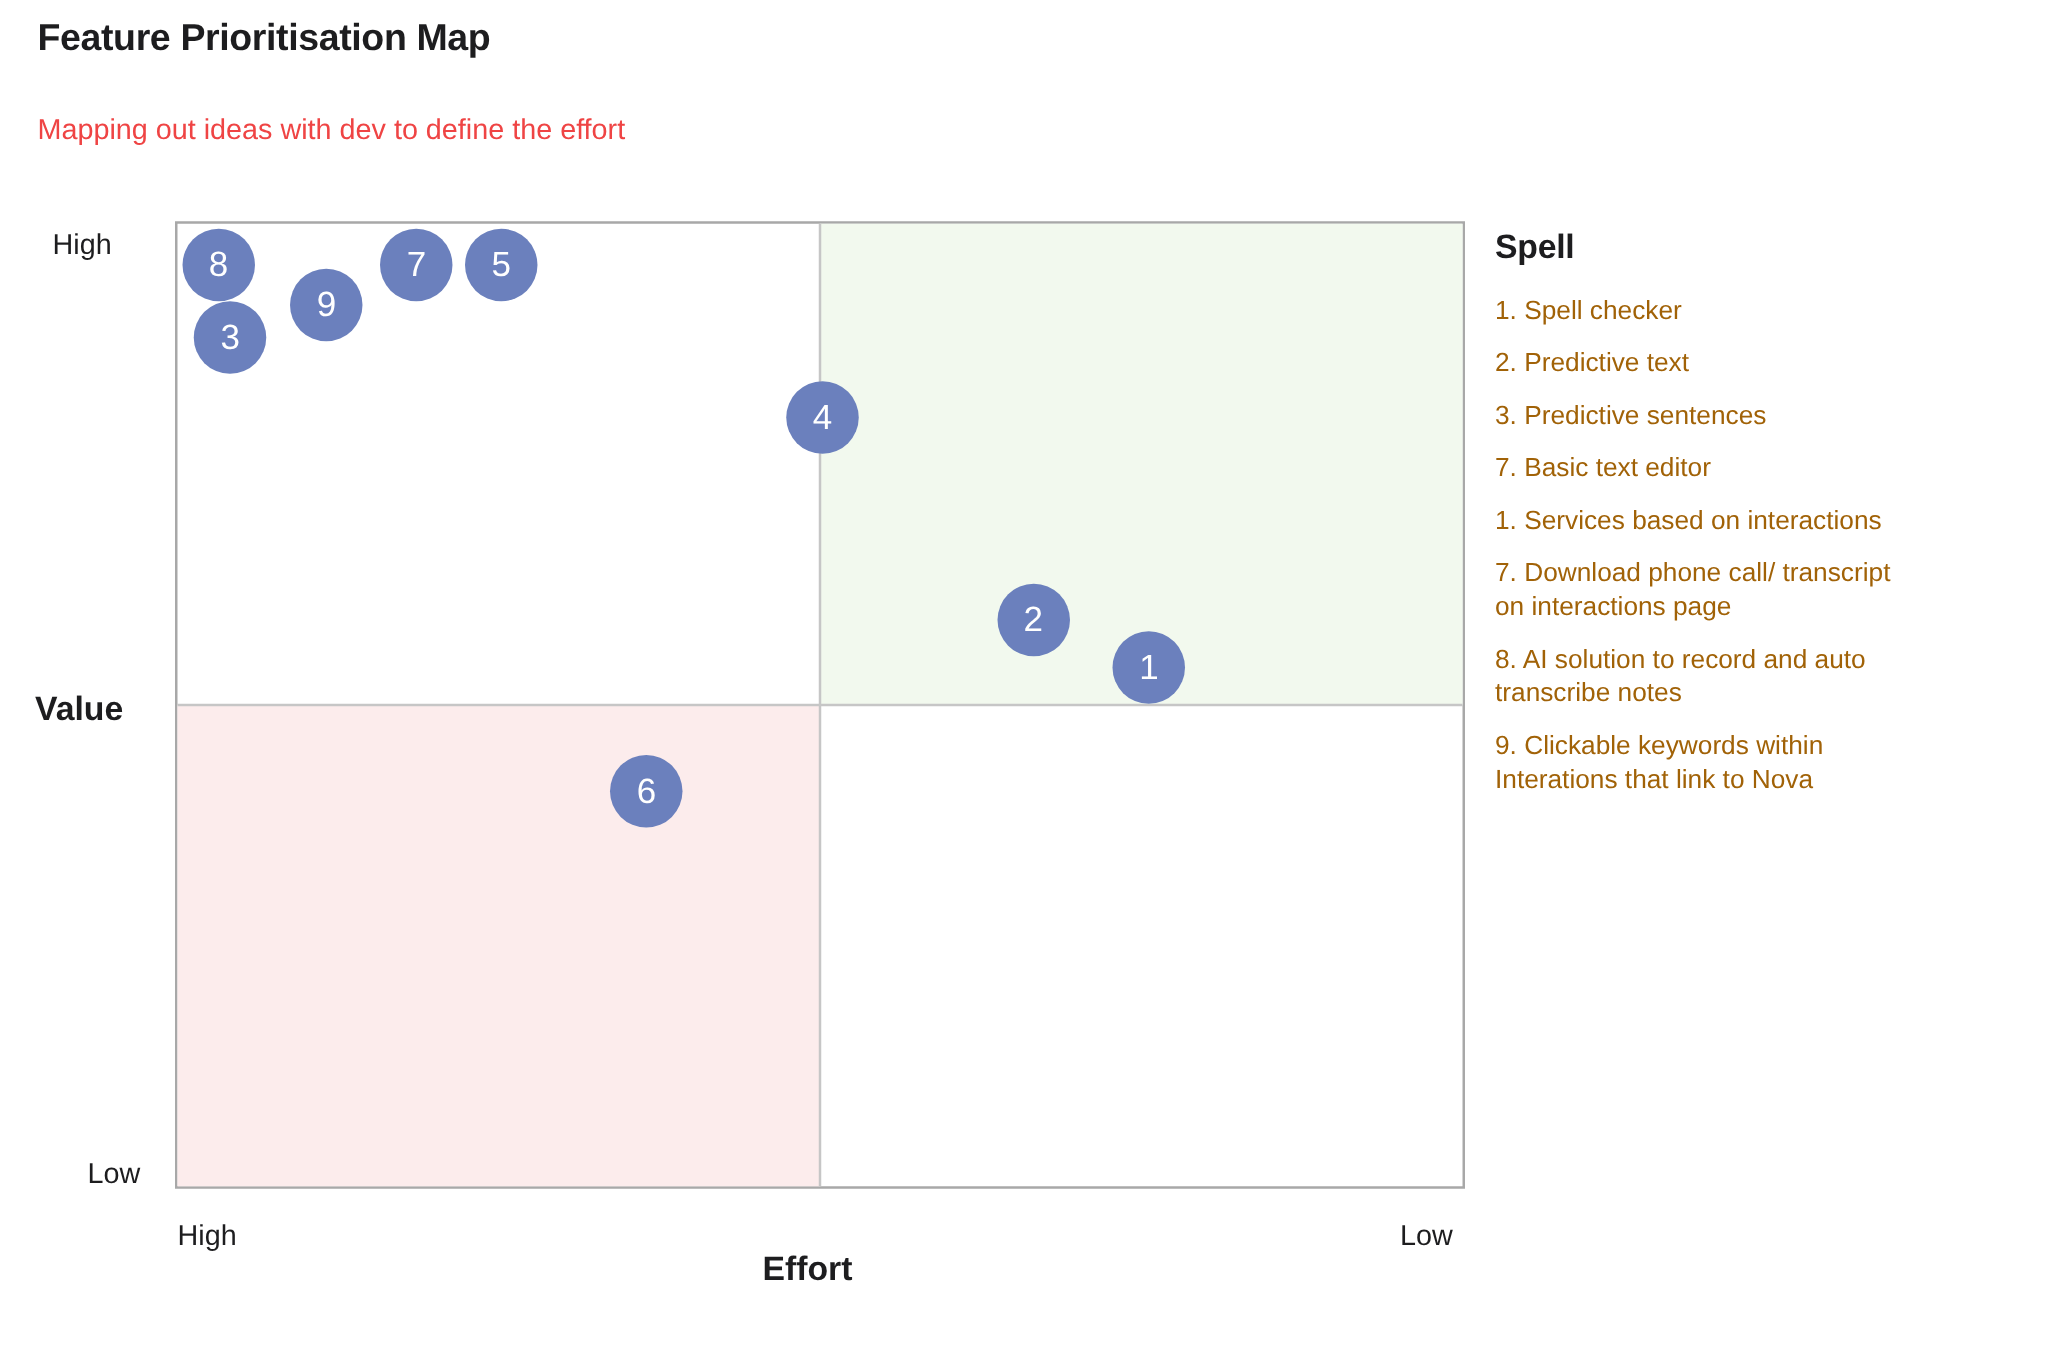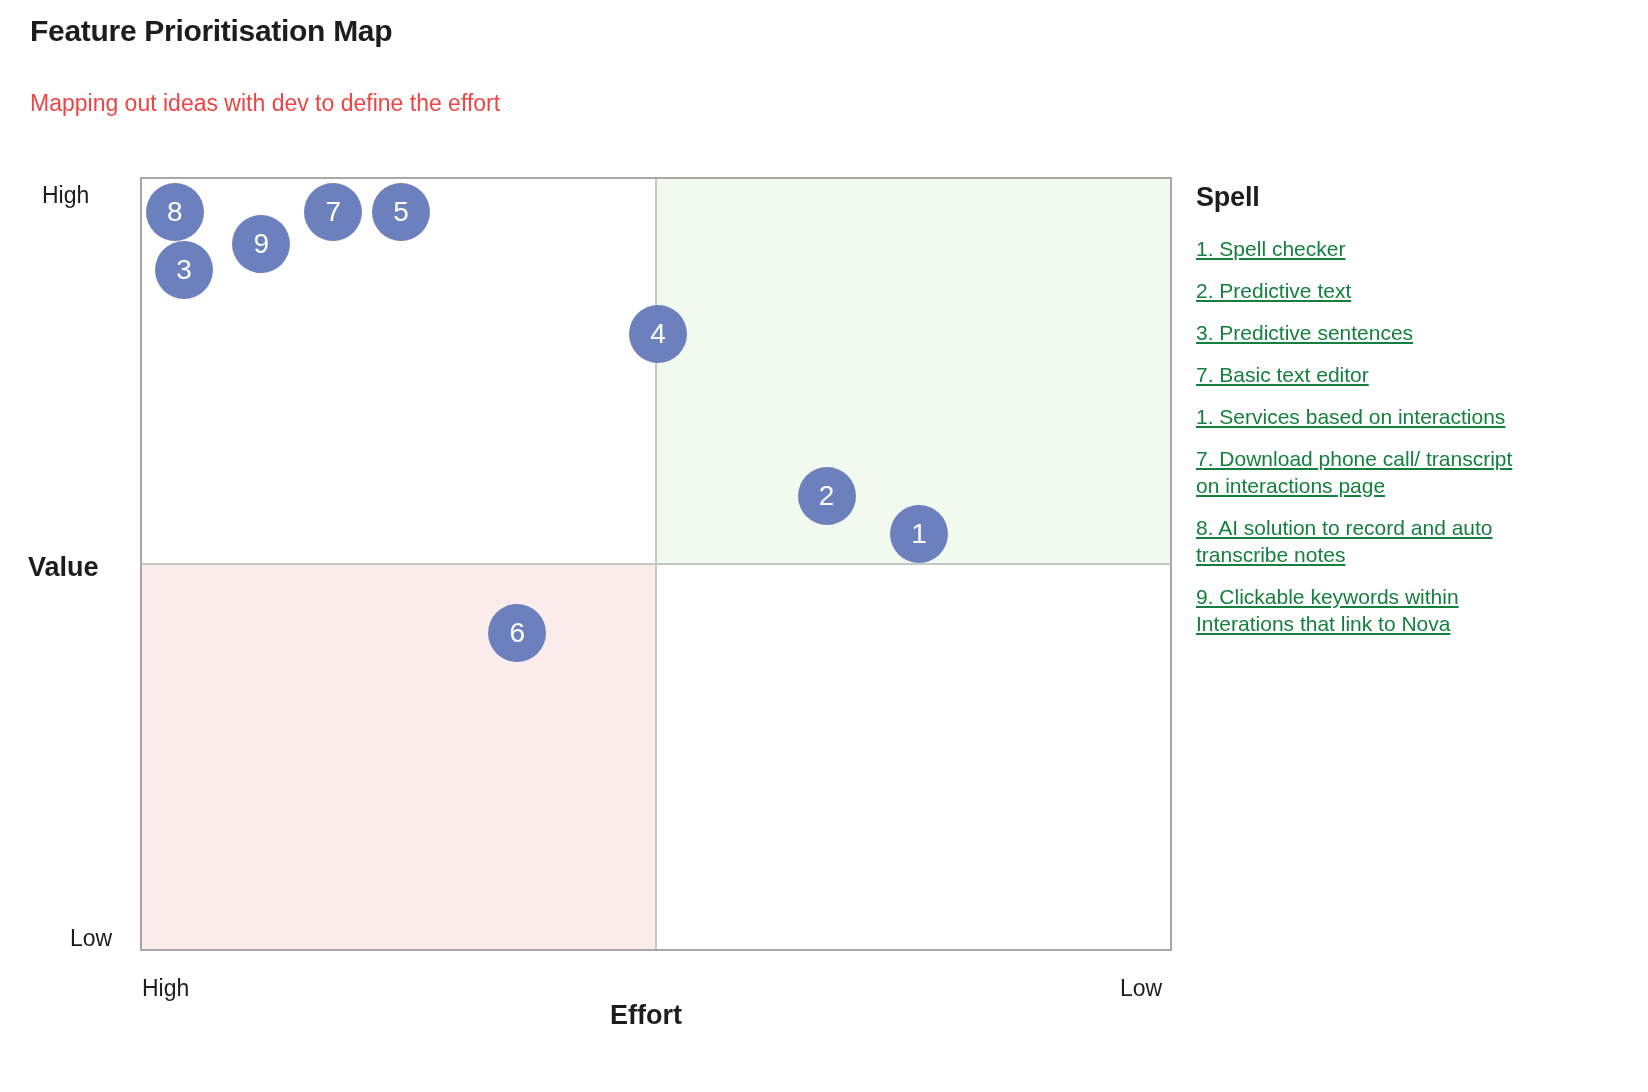--- a/index.html
+++ b/index.html
@@ -122,23 +122,22 @@
   .ideas-heading {
     font-size: 27px;
     font-weight: 700;
     color: #1d1d1f;
     margin: 0 0 22px 0;
     letter-spacing: -0.2px;
   }
   .idea-item {
     font-size: 21px;
     line-height: 27px;
-    color: #15803d;
+    color: #a16207;
     margin-bottom: 15px;
-    text-decoration: underline;
   }
 </style>
 </head>
 <body>
 
 <div id="page">
 
   <div class="page-title">Feature Prioritisation Map</div>
   <div class="page-subtitle">Mapping out ideas with dev to define the effort</div>
 

